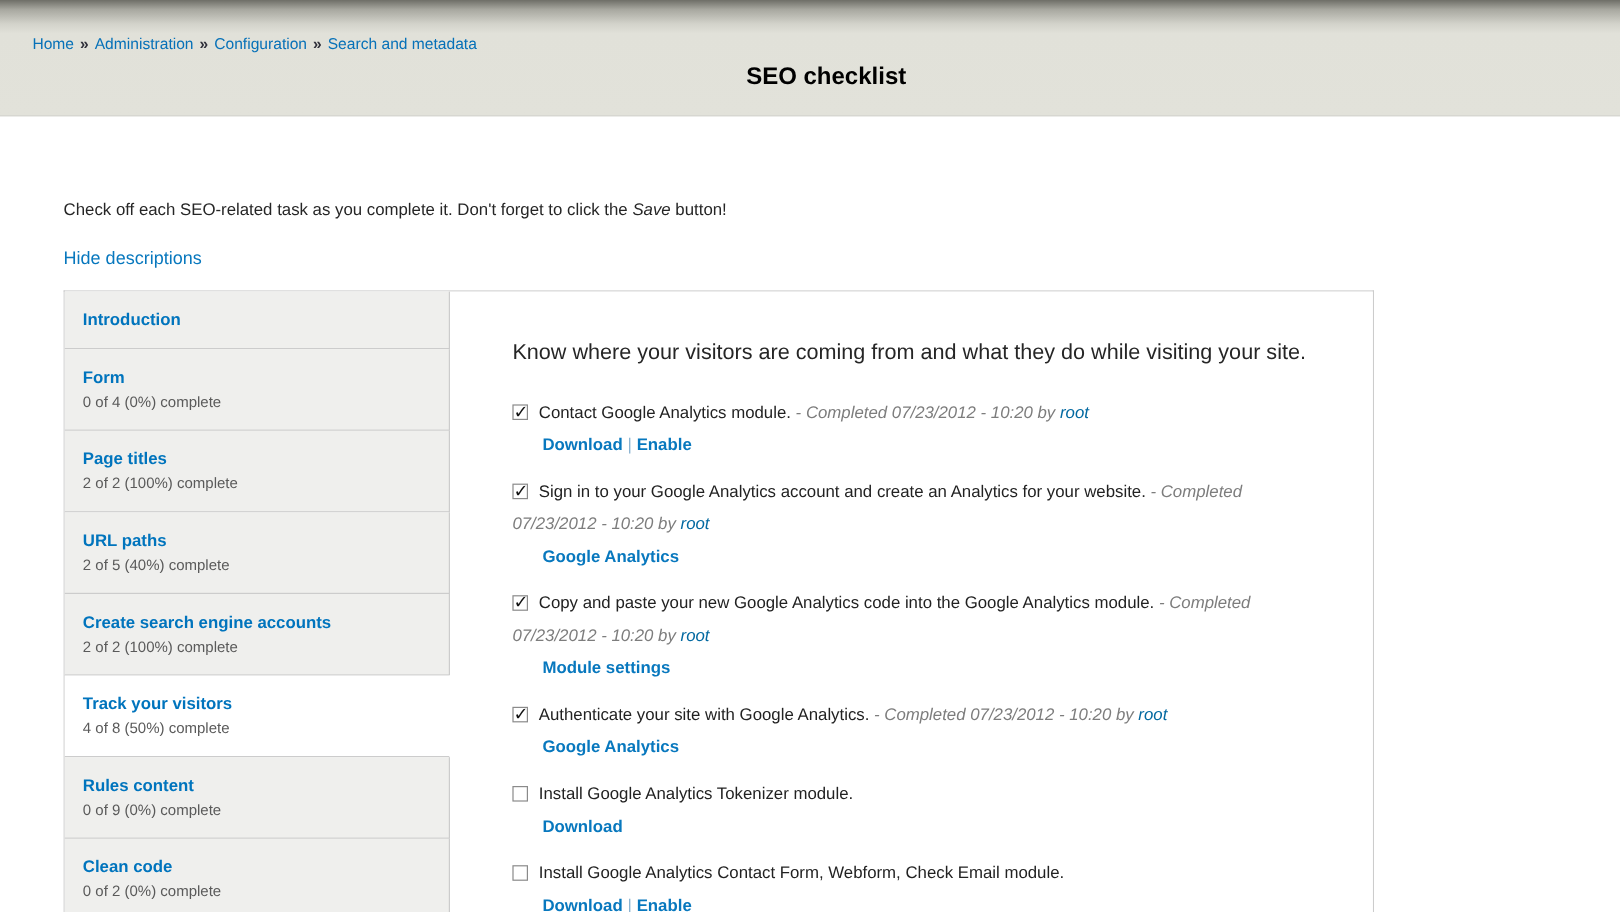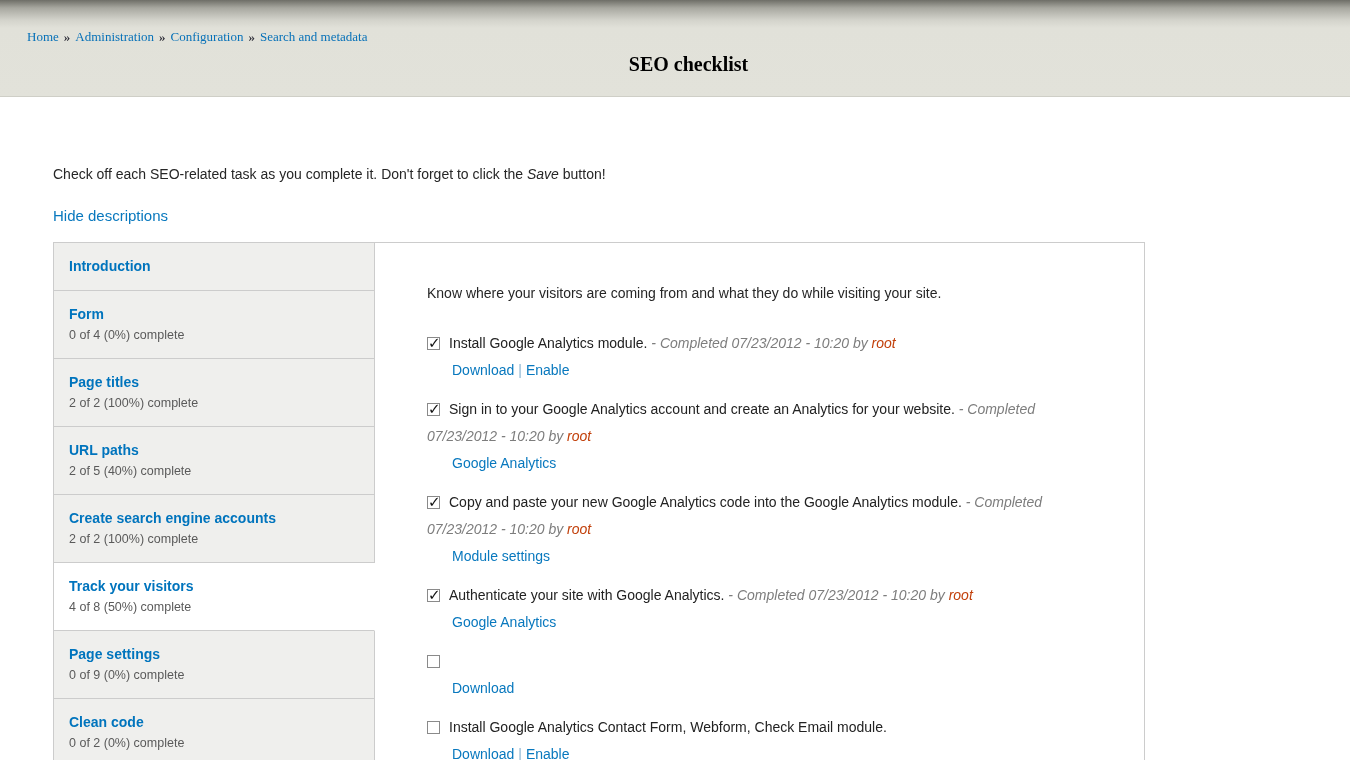--- a/index.html
+++ b/index.html
@@ -9,21 +9,20 @@
     background:#fff;
     font-family:"Liberation Sans", sans-serif;
     -webkit-font-smoothing: antialiased;
   }
   
   .header {
     height:97px;
     background:linear-gradient(180deg,#6e6e67 0,#a8a8a0 8px,#d3d3cb 20px,#e1e1d9 28px,#e2e2da 100%);
     border-bottom:1px solid #cfcfc7;
     padding:29px 0 0 27px;
-    font-family:Liberation Serif, serif;
   }
   .breadcrumb { font-size:13px; line-height:16px; }
   .breadcrumb a { color:#0771b8; text-decoration:none; }
   .bc-sep { color:#30303a; margin:0 5px; font-weight:bold; }
   .page-title { margin-top:8px; font-size:20px; font-weight:700; color:#000;text-align:center; }
 
   
   .main { padding:69px 0 0 53px; }
   .intro-text { font-size:14px; color:#262626; line-height:17px; }
   .intro-text .save-word { font-style:italic; }
@@ -39,38 +38,38 @@
   .vtabs { width:321px; flex:none; display:flex; flex-direction:column; background:#fff; }
   .vtab { background:#efefed; border-bottom:1px solid #ccc; border-right:1px solid #ccc; padding:12px 15px 13px; cursor:pointer; }
   .vtab.active { background:#fff; border-right-color:#fff; }
   .vtab-label { font-size:14px; font-weight:700; color:#0074bd; line-height:22px; }
   .vtab-summary { font-size:12.5px; color:#5a5a5a; line-height:19px; margin-top:1px; }
   .vtab-summary:empty { display:none; }
   .vtab-filler { flex:1; background:#efefed; border-right:1px solid #ccc; }
 
   
   .pane { flex:1; background:#fff; padding:40px 40px 0 52px; }
-  .pane-desc { font-size:14px; color:#262626; line-height:20px; margin:0 0 27px 0; }
+  .pane-desc { font-size:18px; color:#262626; line-height:20px; margin:0 0 27px 0; }
   .task { max-width:700px; margin-bottom:12px; font-size:14px; line-height:27px; color:#222; }
   .checkbox {
     display:inline-block; width:13px; height:13px;
     border:1px solid #8a8a8a; background:#fff;
     margin-right:9px; vertical-align:-2px; position:relative; cursor:pointer;
   }
   .checkbox.checked::after {
     content:"\2713";
     position:absolute; left:0px; top:-8px;
     font-size:15px; font-weight:bold; color:#111;
     font-family:"DejaVu Sans", sans-serif;
   }
   .task-label { cursor:pointer; }
   .task-completed { font-style:italic; color:#7d7d7d; }
-  .task-completed a { color:#c2410c; text-decoration:none; }
+  .task-completed a { color:#0369a1; text-decoration:none; }
   .task-links { margin-left:25px; line-height:27px; font-size:14px; }
-  .task-links a { color:#0878be; text-decoration:none; cursor:pointer; }
+  .task-links a { color:#0878be; text-decoration:none; cursor:pointer;font-weight:bold; }
   .pipe { color:#8cb4d2; margin:0 4px; }
 </style>
 </head>
 <body>
 
 <div class="header">
   <div class="breadcrumb"><a>Home</a><span class="bc-sep">»</span><a>Administration</a><span class="bc-sep">»</span><a>Configuration</a><span class="bc-sep">»</span><a>Search and metadata</a></div>
   <div class="page-title">SEO checklist</div>
 </div>
 
@@ -105,60 +104,60 @@
     <div class="vtab-label">Create search engine accounts</div>
     <div class="vtab-summary">2 of 2 (100%) complete</div>
   </div>
 
   <div class="vtab active">
     <div class="vtab-label">Track your visitors</div>
     <div class="vtab-summary">4 of 8 (50%) complete</div>
   </div>
 
   <div class="vtab">
-    <div class="vtab-label">Page settings</div>
+    <div class="vtab-label">Rules content</div>
     <div class="vtab-summary">0 of 9 (0%) complete</div>
   </div>
 
   <div class="vtab">
     <div class="vtab-label">Clean code</div>
     <div class="vtab-summary">0 of 2 (0%) complete</div>
   </div>
 
   <div class="vtab">
     
     
   </div>
 <div class="vtab-filler"></div>
       </div>
     <div class="pane">
       <p class="pane-desc">Know where your visitors are coming from and what they do while visiting your site.</p>
       <div id="task-list">
   <div class="task">
-    <div class="task-line"><span class="checkbox checked"></span><span class="task-label">Install Google Analytics module.</span><span class="task-completed"> - Completed 07/23/2012 - 10:20 by <a>root</a></span></div>
+    <div class="task-line"><span class="checkbox checked"></span><span class="task-label">Contact Google Analytics module.</span><span class="task-completed"> - Completed 07/23/2012 - 10:20 by <a>root</a></span></div>
     <div class="task-links"><a>Download</a><span class="pipe">|</span><a>Enable</a></div>
   </div>
 
   <div class="task">
     <div class="task-line"><span class="checkbox checked"></span><span class="task-label">Sign in to your Google Analytics account and create an Analytics for your website.</span><span class="task-completed"> - Completed 07/23/2012 - 10:20 by <a>root</a></span></div>
     <div class="task-links"><a>Google Analytics</a></div>
   </div>
 
   <div class="task">
     <div class="task-line"><span class="checkbox checked"></span><span class="task-label">Copy and paste your new Google Analytics code into the Google Analytics module.</span><span class="task-completed"> - Completed 07/23/2012 - 10:20 by <a>root</a></span></div>
     <div class="task-links"><a>Module settings</a></div>
   </div>
 
   <div class="task">
     <div class="task-line"><span class="checkbox checked"></span><span class="task-label">Authenticate your site with Google Analytics.</span><span class="task-completed"> - Completed 07/23/2012 - 10:20 by <a>root</a></span></div>
     <div class="task-links"><a>Google Analytics</a></div>
   </div>
 
   <div class="task">
-    <div class="task-line"><span class="checkbox"></span></div>
+    <div class="task-line"><span class="checkbox"></span><span class="task-label">Install Google Analytics Tokenizer module.</span></div>
     <div class="task-links"><a>Download</a></div>
   </div>
 
   <div class="task">
     <div class="task-line"><span class="checkbox"></span><span class="task-label">Install Google Analytics Contact Form, Webform, Check Email module.</span></div>
     <div class="task-links"><a>Download</a><span class="pipe">|</span><a>Enable</a></div>
   </div>
 </div>
     </div>
   </div>

